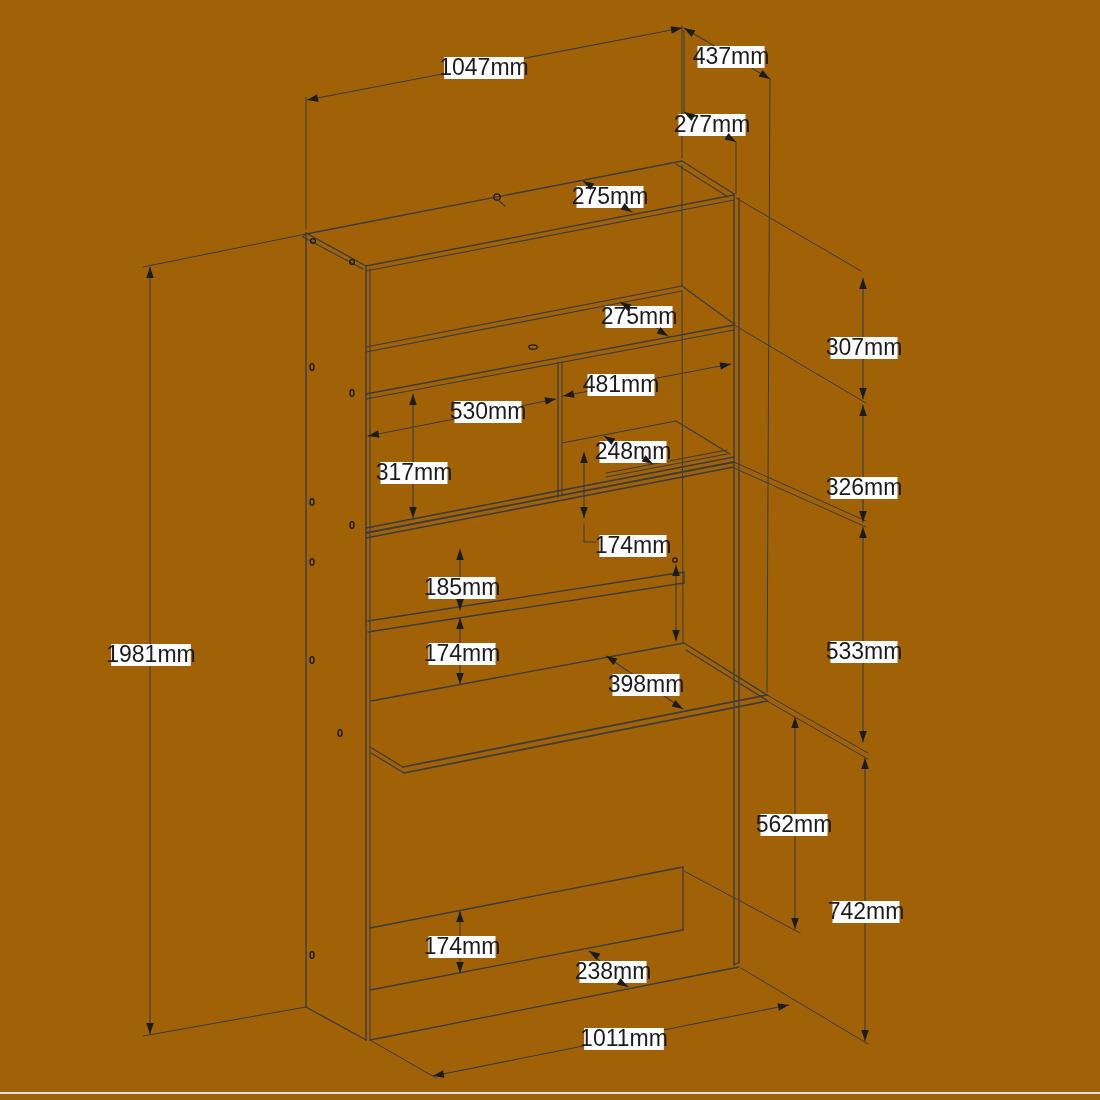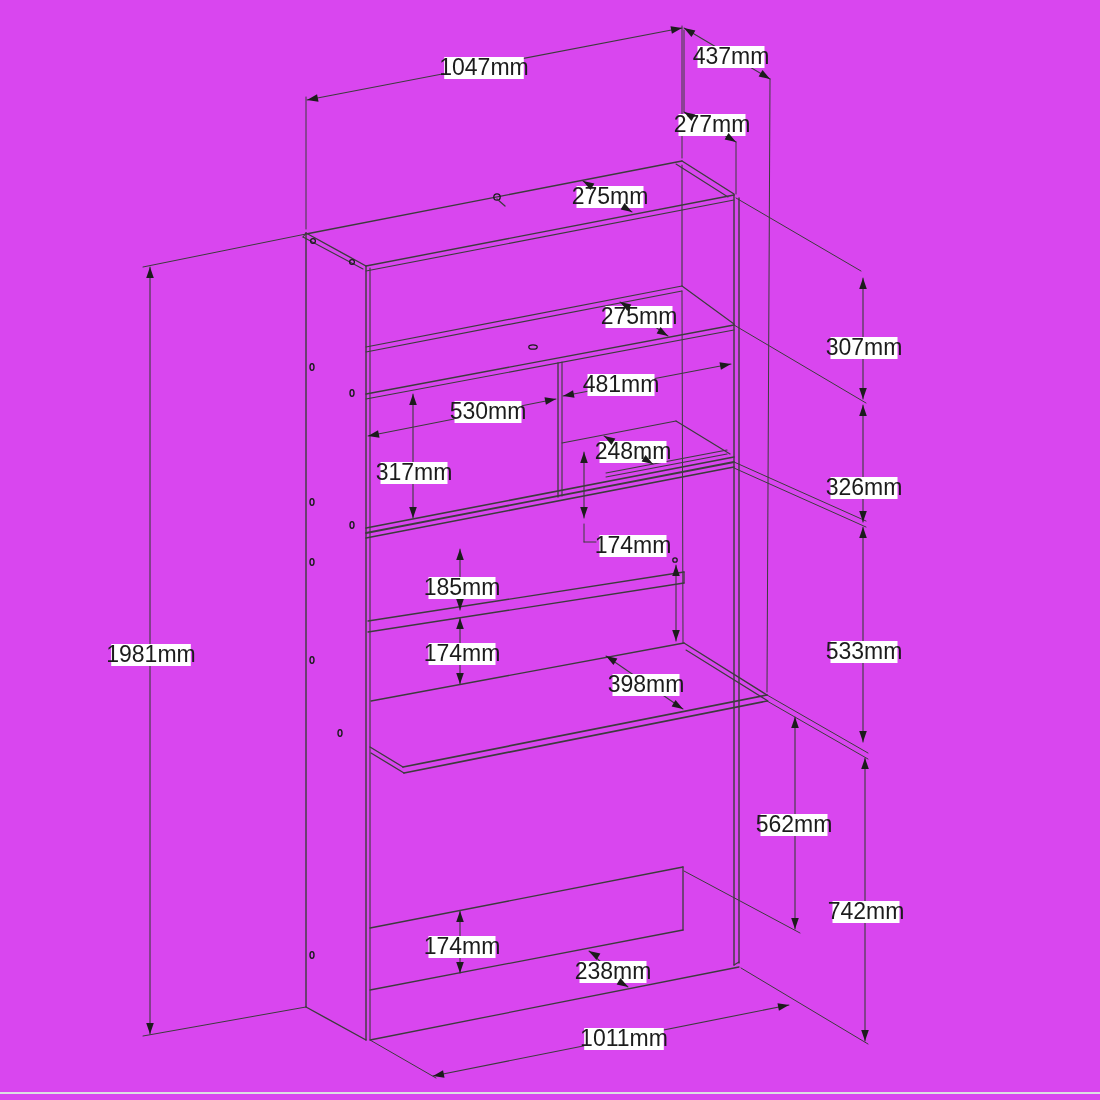--- a/index.html
+++ b/index.html
@@ -1,16 +1,16 @@
 <!DOCTYPE html>
 <html><head>
 <meta charset="utf-8">
 <style>
   html,body{margin:0;padding:0;background:#ffffff;}
-  .stage{position:relative;width:1100px;height:1100px;background:#d946ef;overflow:hidden;
+  .stage{position:relative;width:1100px;height:1100px;background:#a16207;overflow:hidden;
          font-family:"Liberation Sans", sans-serif;}
   svg{position:absolute;left:0;top:0;}
   .dim-label{font-family:"Liberation Sans", sans-serif;font-size:23px;fill:#1c1c1c;}
 </style>
 </head>
 <body>
 
 <div class="stage">
 <svg id="dwg" width="1100" height="1100" viewBox="0 0 1100 1100">
   <g id="structure">

